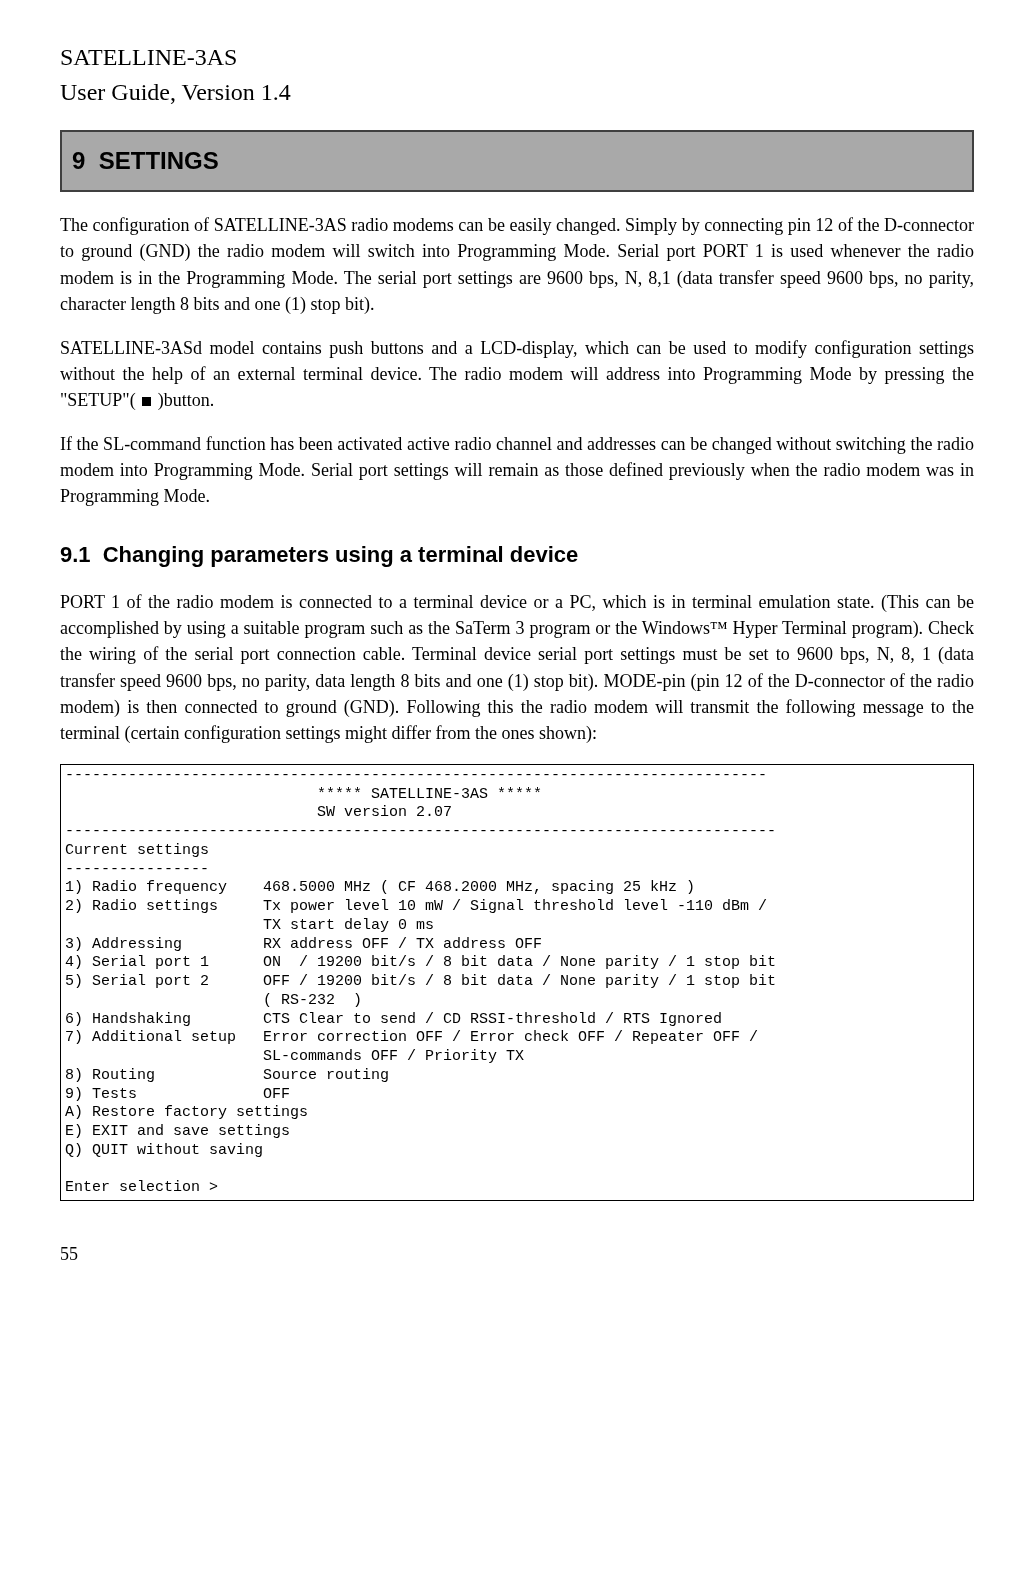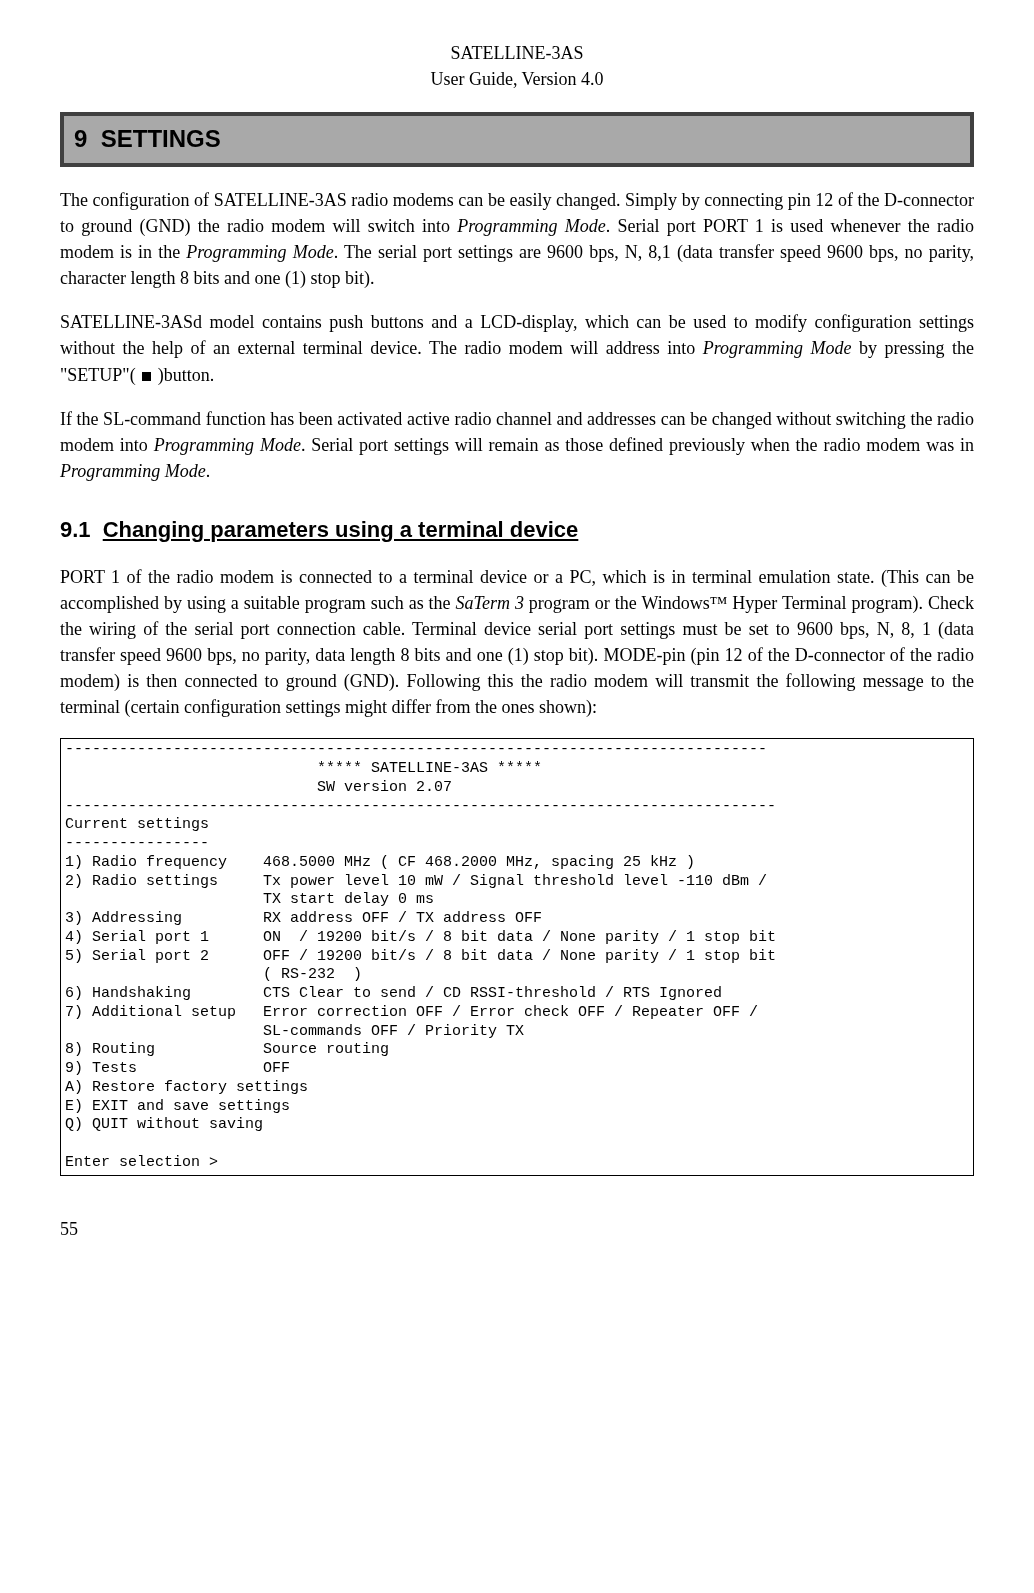--- a/index.html
+++ b/index.html
@@ -4,52 +4,51 @@
 <style>
   body {
     font-family: Georgia, 'Times New Roman', serif;
     margin: 0;
     padding: 40px 60px;
     color: #000;
     font-size: 18px;
     line-height: 1.45;
   }
   .header-right {
-    text-align: center;
-    font-size: 18px;
+    text-align: left;
+    font-size: 24px;
     margin-bottom: 20px;
   }
   .section-bar {
     background: #a9a9a9;
-    border: 4px solid #404040;
-    padding: 6px 10px;
+    border: 2px solid #404040;
+    padding: 12px 10px;
     font-family: Arial, Helvetica, sans-serif;
     font-weight: bold;
     font-size: 24px;
     margin-bottom: 20px;
   }
   .body-text {
     text-align: justify;
     margin-bottom: 18px;
   }
-  .italic { font-style: italic; }
+  .italic { }
   .subheading {
     font-family: Arial, Helvetica, sans-serif;
     font-weight: bold;
     font-size: 22px;
     margin-top: 30px;
     margin-bottom: 18px;
   }
   .subheading-num {
     text-decoration: none;
     margin-right: 6px;
     margin-top: 12px;
   }
   .subheading-title {
-    text-decoration: underline;
   }
   .terminal-box {
     border: 1px solid #000;
     font-family: 'Courier New', Courier, monospace;
     font-size: 15px;
     line-height: 1.25;
     padding: 2px 4px;
     white-space: pre;
     overflow-x: auto;
     margin-top: 10px;
@@ -66,21 +65,21 @@
     background: #000;
     vertical-align: middle;
     margin: 0 2px;
   }
 </style>
 </head>
 <body>
 
 <div class="header-right">
   <span>SATELLINE-3AS</span><br>
-  <span>User Guide, Version 4.0</span>
+  <span>User Guide, Version 1.4</span>
 </div>
 
 <div class="section-bar">
   <span>9</span>&nbsp;&nbsp;<span>SETTINGS</span>
 </div>
 
 <div class="body-text">
   <span>The configuration of SATELLINE-3AS radio modems can be easily changed. Simply by connecting pin 12 of the D-connector to ground (GND) the radio modem will switch into </span><span class="italic">Programming Mode</span><span>. Serial port PORT 1 is used whenever the radio modem is in the </span><span class="italic">Programming Mode</span><span>. The serial port settings are 9600 bps, N, 8,1 (data transfer speed 9600 bps, no parity, character length 8 bits and one (1) stop bit).</span>
 </div>
 

